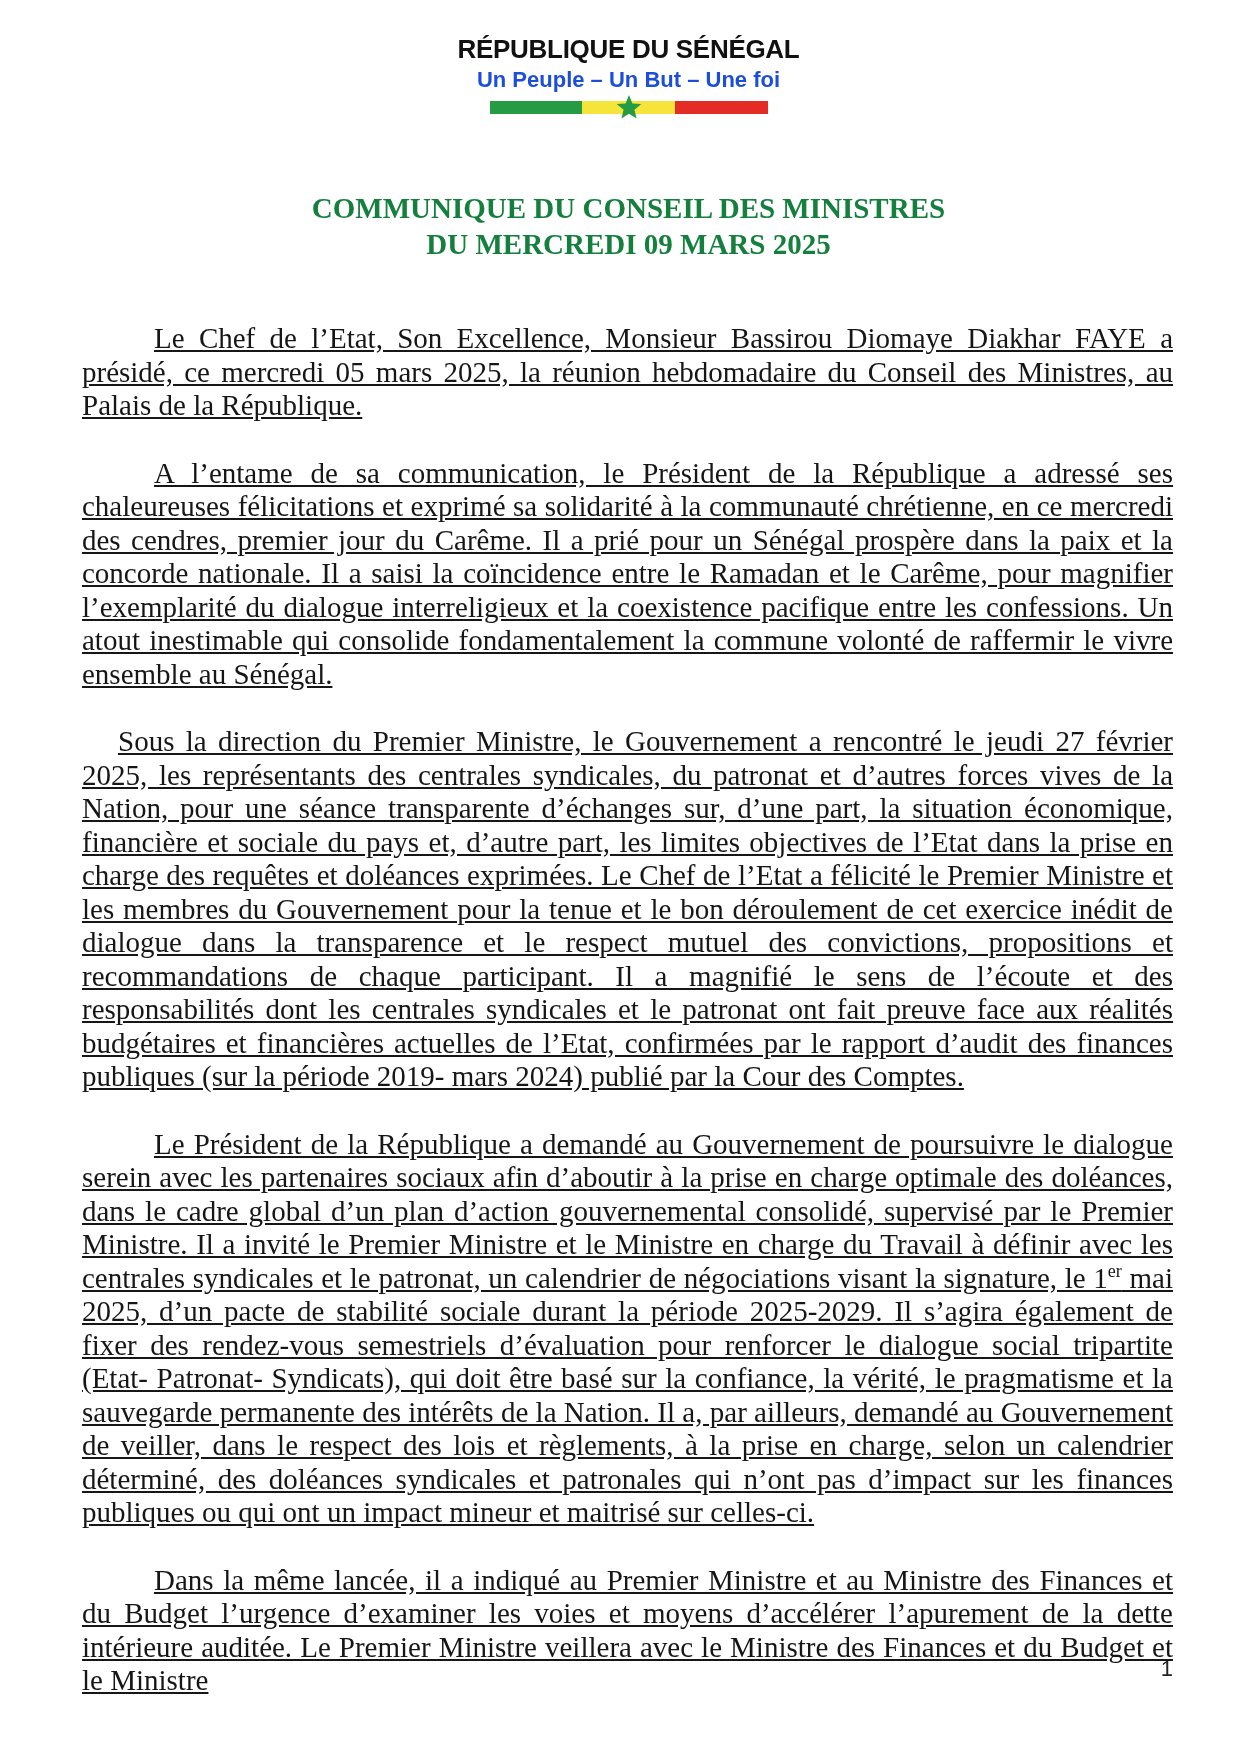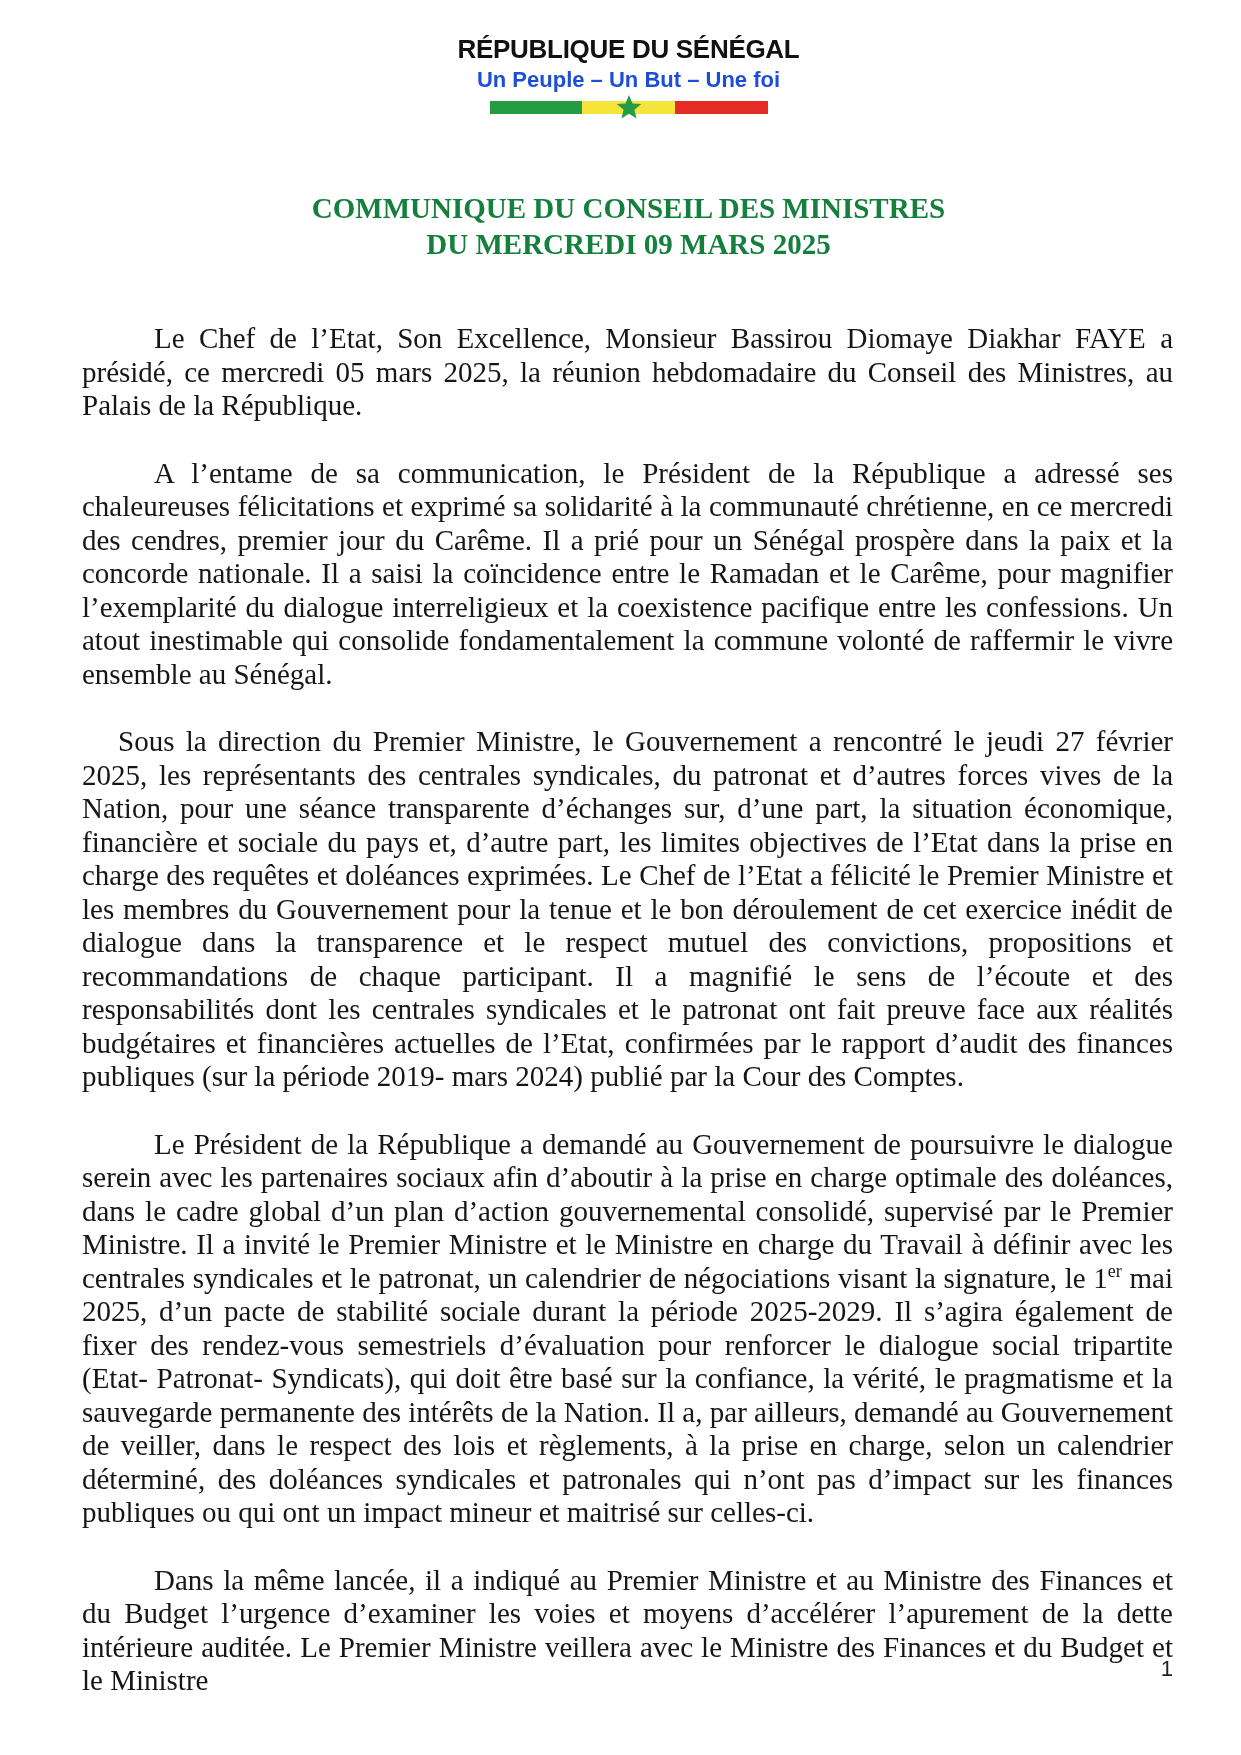--- a/index.html
+++ b/index.html
@@ -67,20 +67,21 @@
   .body-text {
     margin: 60px 76px 0 74px; 
     font-size: 29px;
     line-height: 33.5px;
     text-align: justify;
     color: #161616;
   }
   .body-text p {
     margin: 0 0 34px 0;
     text-indent: 72px;
+    text-decoration: underline;
   }
   .body-text p.small-indent { text-indent: 36px; }
   .body-text sup {
     font-size: 0.62em;
     line-height: 0;
     vertical-align: super;
   }
 
   
   .page-number {

